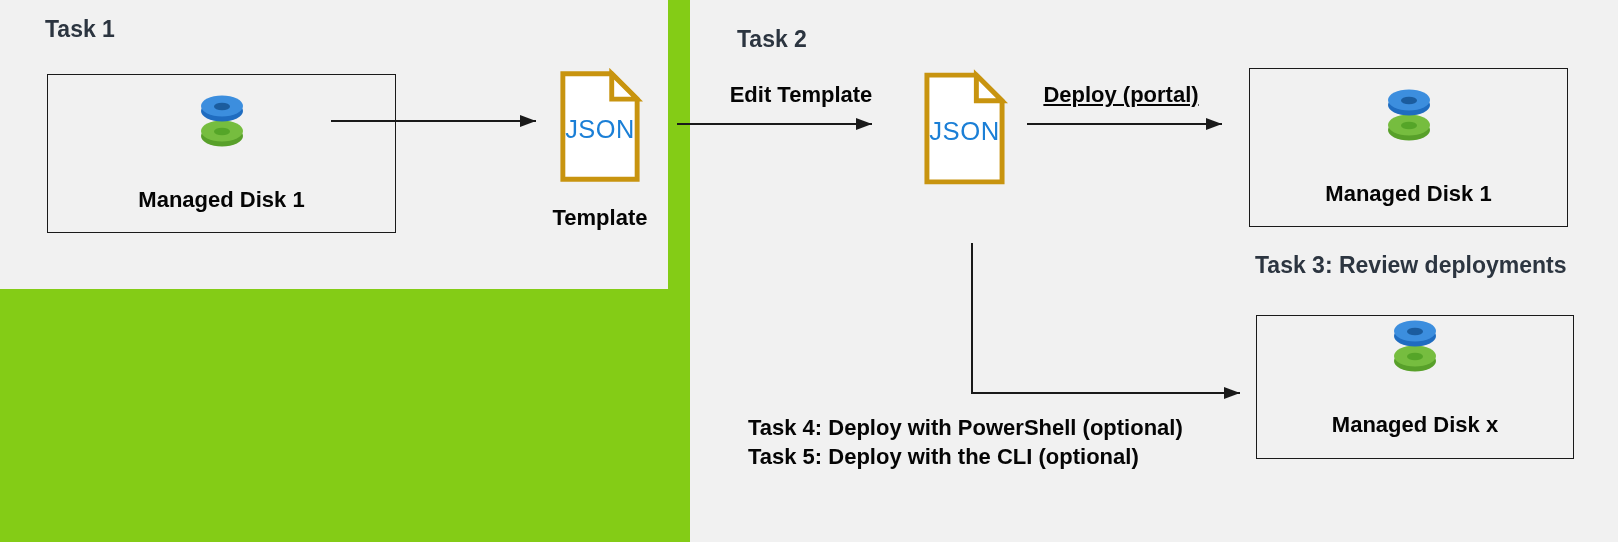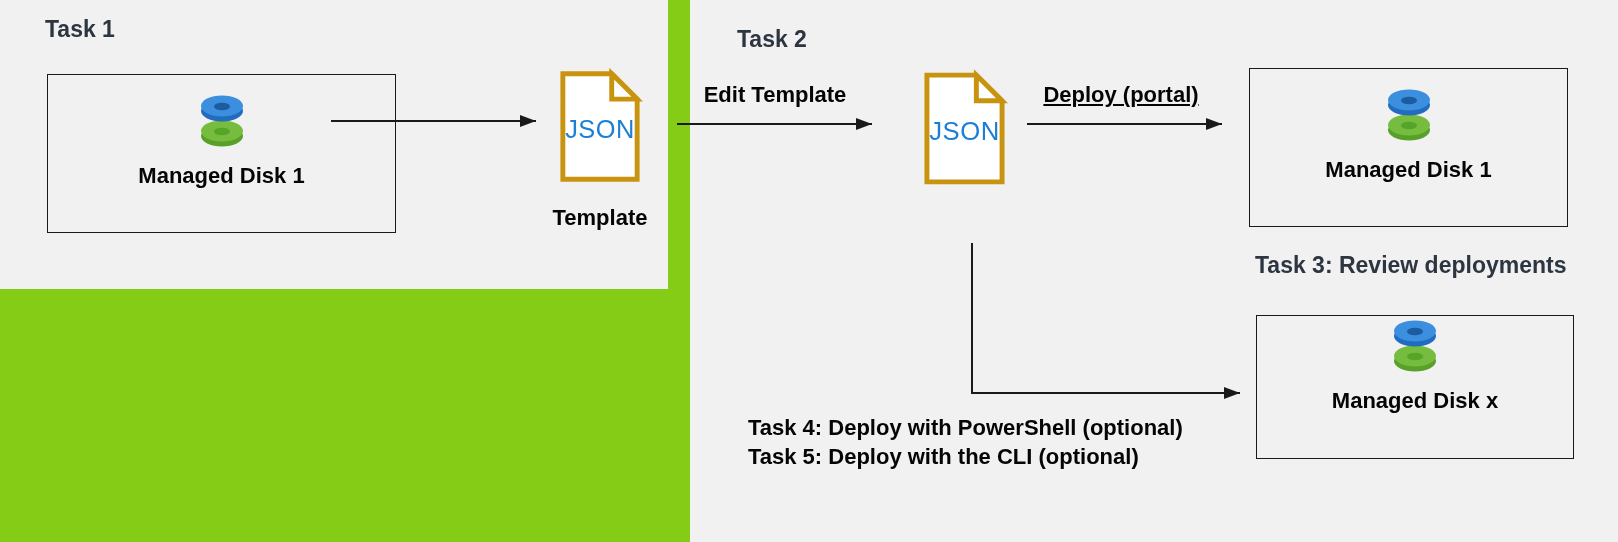--- a/index.html
+++ b/index.html
@@ -43,20 +43,21 @@
     align-items: center;
     padding-top: 16px;
     gap: 10px;
     background: transparent;
   }
   .disk-box .box-label {
     font-size: 22px;
     font-weight: bold;
     color: var(--label, #000);
     white-space: nowrap;
+    margin-top: 24px;
   }
   .disk-icon { width: 56px; height: 62px; display: block; }
 
   .d-bt { fill: var(--disk-blue-top,  #3c8ede); }
   .d-bs { fill: var(--disk-blue-side, #1f6cc0); }
   .d-bh { fill: var(--disk-blue-hole, #1b5c9e); }
   .d-gt { fill: var(--disk-green-top,  #76bd3f); }
   .d-gs { fill: var(--disk-green-side, #58a02a); }
   .d-gh { fill: var(--disk-green-hole, #55a528); }
 
@@ -123,21 +124,21 @@
       <text class="jf-text" x="44" y="72" text-anchor="middle">JSON</text>
     </svg>
   </div>
 
   <div class="lbl center" style="left:510px; top:205px; width:180px;">Template</div>
 
   <div class="panel panel-right"></div>
 
   <div class="heading" style="left:737px; top:26px;">Task 2</div>
 
-  <div class="lbl center" style="left:690px; top:82px; width:170px;">Edit Template</div>
+  <div class="lbl center" style="left:690px; top:82px; width:170px;padding-left:26px;">Edit Template</div>
 
   <div class="json-file" style="left:921px; top:69px;">
     <svg width="87" height="119" viewBox="0 0 88 120">
       <use href="#json-file-glyph"></use>
       <text class="jf-text" x="44" y="72" text-anchor="middle">JSON</text>
     </svg>
   </div>
 
 
   <div class="lbl center" style="left:1021px; top:82px; width:200px;text-decoration:underline;">Deploy (portal)</div>

